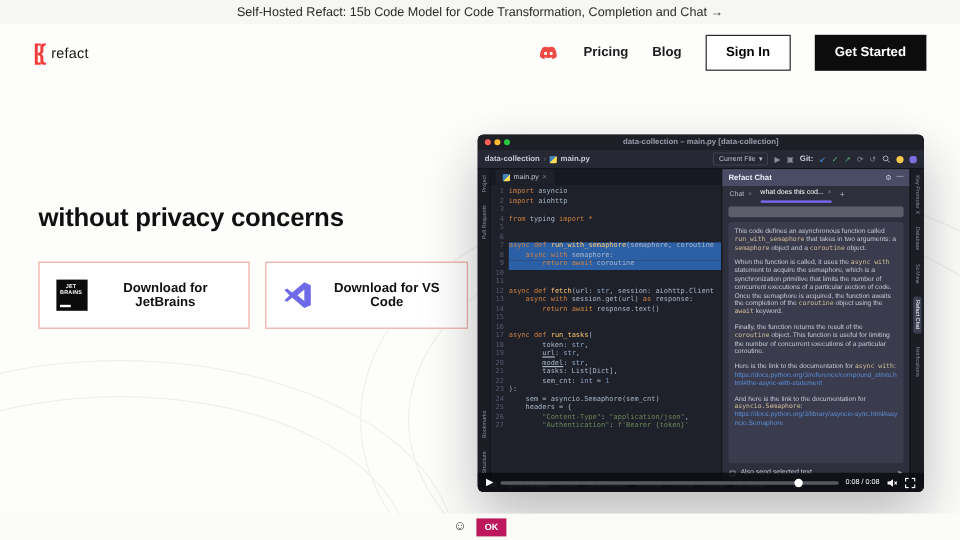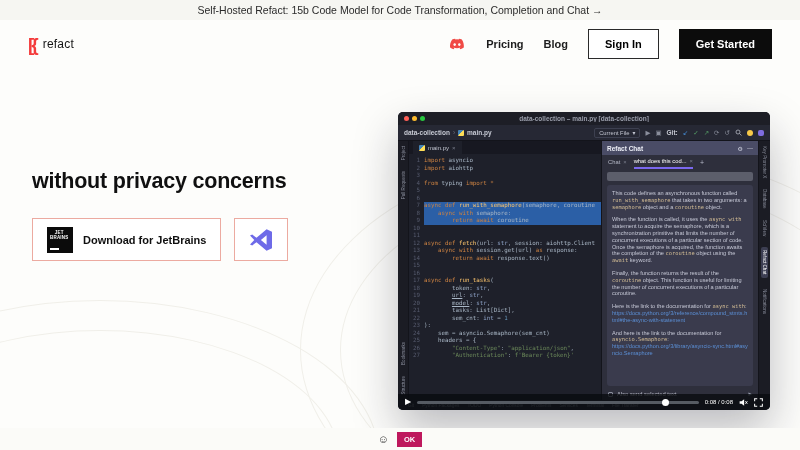--- a/index.html
+++ b/index.html
@@ -28,21 +28,21 @@
   .btn-outline { border:1px solid #2a2a2a; background:#fff; padding:8px 16px; font-size:11px; font-weight:700; cursor:pointer; }
   .btn-black { border:none; background:#0c0c0c; color:#fff; padding:9px 17px; font-size:11px; font-weight:700; cursor:pointer; }
 
   
   .hero-left { position:absolute; z-index:2; left:32px; top:168px; width:358px; }
   .hero-title { font-size:21.5px; font-weight:700; line-height:1.22; color:#101010; letter-spacing:-.2px; }
   .hero-title span { display:block; }
   .hero-sub { margin-top:16px; font-size:15px; line-height:1.5; color:#1d1d1d; width:320px; }
   .dl-row { margin-top:24px; display:flex; gap:13px; }
   .dl-btn { display:flex; align-items:center; gap:10px; border:1px solid #ecaaa0; background:#fff;
-            height:43px; padding:0 14px; font-size:11px; font-weight:700; color:#101010; cursor:pointer; }
+            height:56px; padding:0 14px; font-size:11px; font-weight:700; color:#101010; cursor:pointer; }
   .jb-icon { width:26px; height:26px; background:#0b0b0b; position:relative; flex:none; }
   .jb-icon .jb-txt { position:absolute; top:3px; left:3px; font-size:4.5px; line-height:1.15; font-weight:700; color:#fff; letter-spacing:.2px; }
   .jb-icon .jb-bar { position:absolute; left:3px; bottom:3px; width:9px; height:2px; background:#fff; }
   .vs-icon svg { width:24px; height:24px; display:block; }
 
   
   .ide { position:absolute; z-index:3; left:398px; top:112px; width:372px; height:298px;
          background:#1e202a; border-radius:5px; overflow:hidden; display:flex; flex-direction:column;
          box-shadow:0 20px 45px rgba(20,20,40,.28); }
   .titlebar { height:13px; background:#1d1e26; flex:none; display:flex; align-items:center; padding:0 6px; position:relative; }
@@ -165,20 +165,21 @@
         <span class="jb-bar"></span>
       </span>
       <span>Download for JetBrains</span>
     </button>
     <button class="dl-btn">
       <span class="vs-icon">
         <svg viewBox="0 0 24 24">
             <path fill="#6e6ae8" fill-rule="evenodd" d="M17.6 1.3 L23 3.7 V20.3 L17.6 22.7 L7.5 14.2 L3.2 17.5 L1 16.4 L5.3 12 L1 7.6 L3.2 6.5 L7.5 9.8 Z M17.6 7.2 L11.9 12 L17.6 16.8 Z"></path>
           </svg>
       </span>
+      <span>Download for VS Code</span>
     </button>
   </div>
 </div>
 
 <div class="ide">
   <div class="titlebar">
     <span class="light l-red"></span>
     <span class="light l-yel"></span>
     <span class="light l-grn"></span>
     <span class="win-title">data-collection – main.py [data-collection]</span>

